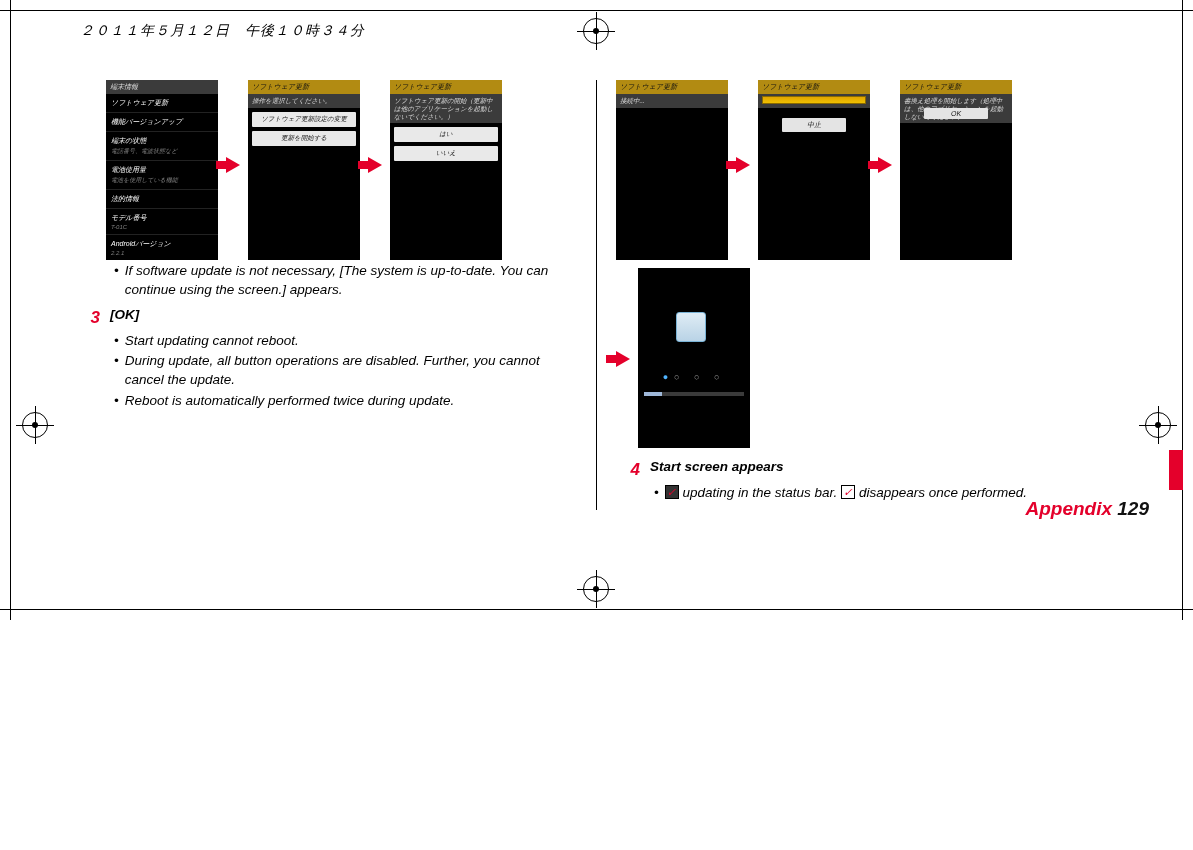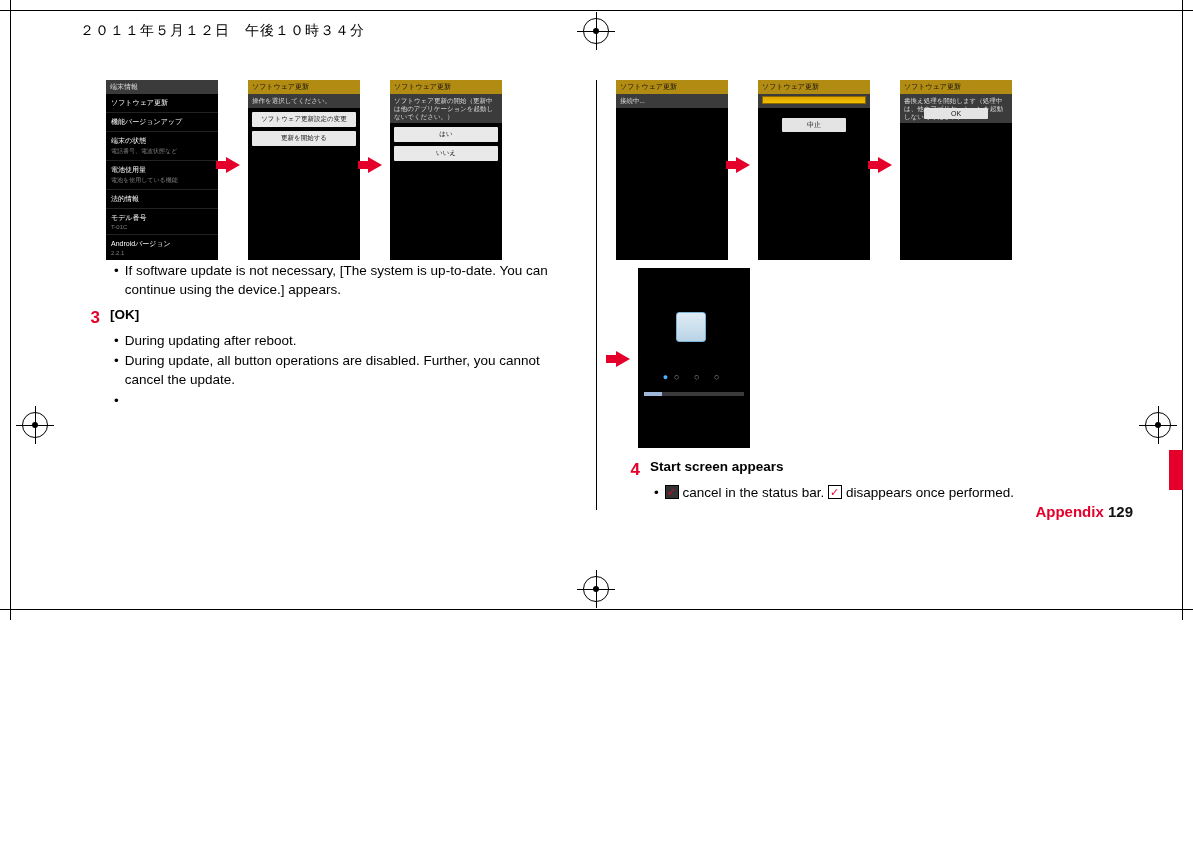--- a/index.html
+++ b/index.html
@@ -1,17 +1,17 @@
 <!DOCTYPE html>
 <html><head>
 <meta charset="utf-8">
 <style>
   * { box-sizing: border-box; margin: 0; padding: 0; }
   html, body { width: 1193px; height: 850px; font-family: Arial, Helvetica, sans-serif; background: #fff; color: #000; }
-  .page { position: relative; width: 1193px; height: 620px; }
+  .page { position: relative; width: 1193px; height: 620px; font-style: italic; }
 
   
   .crop-top,.crop-bot { position:absolute; left:0; width:100%; height:1px; background:#000; }
   .crop-top { top:10px; } .crop-bot { bottom:10px; }
   .crop-left,.crop-right,.crop-mid { position:absolute; top:0; height:100%; width:1px; background:#000; }
   .crop-left{left:10px;} .crop-right{right:10px;}
 
   .printmark { position:absolute; width:26px; height:26px; }
   .printmark .ring{position:absolute;inset:0;border:1px solid #000;border-radius:50%;}
   .printmark .h{position:absolute;left:-6px;right:-6px;top:50%;height:1px;background:#000;}
@@ -57,21 +57,21 @@
   .bullet .blt{flex:0 0 auto;}
   .step{display:flex;gap:10px;margin:6px 0 2px 10px;}
   .step .num{color:#e4002b;font-weight:bold;font-size:17px;width:14px;text-align:right;}
   .step .txt{font-weight:bold;}
   .inline-icon{display:inline-block;width:14px;height:14px;border:1px solid #000;position:relative;vertical-align:-2px;background:#fff;}
   .inline-icon.solid{background:#333;}
   .inline-icon .ck{position:absolute;left:1px;top:0;font-size:11px;line-height:12px;color:#e4002b;}
 
   .column-divider{position:absolute;left:596px;top:80px;bottom:110px;width:1px;background:#000;}
 
-  .footer{position:absolute;right:60px;bottom:100px;font-size:15px;}
+  .footer{position:absolute;right:44px;bottom:100px;font-size:19px;}
   .footer .ap{color:#e4002b;font-weight:bold;}
   .footer .pg{font-weight:bold;color:#111;}
   .side-tab{position:absolute;right:10px;bottom:130px;width:14px;height:40px;background:#e4002b;}
 
   
   .arrow-standalone{margin:6px 0 2px 0;}
 </style>
 </head>
 <body>
 <div class="page">
@@ -162,37 +162,38 @@
       <div class="dlg">
         <div class="opt">はい</div>
         <div class="opt">いいえ</div>
       </div>
     </div>
   </div>
 
   <div class="body">
     <div class="bullet">
           <span class="blt">•</span>
-          <span>If software update is not necessary, [The system is up-to-date. You can continue using the device.] appears.</span>
+          <span>If software update is not necessary, [The system is up-to-date. You can continue using the screen.] appears.</span>
         </div>
 
     <div class="step">
       <span class="num">3</span>
       <span class="txt">[OK]</span>
     </div>
     <div class="bullet">
           <span class="blt">•</span>
-          <span>During updating after reboot.</span>
+          <span>Start updating cannot reboot.</span>
         </div>
     <div class="bullet">
           <span class="blt">•</span>
           <span>During update, all button operations are disabled. Further, you cannot cancel the update.</span>
         </div>
     <div class="bullet">
           <span class="blt">•</span>
+          <span>Reboot is automatically performed twice during update.</span>
         </div>
   </div>
 </div>
 
 <div class="col col-r">
   <div class="shots shots2">
     <div class="phone">
       <div class="ph-title">ソフトウェア更新</div>
       <div class="banner">接続中...</div>
     </div>
@@ -230,21 +231,21 @@
 
   <div class="body" style="margin-top:10px">
     <div class="step">
       <span class="num">4</span>
       <span class="txt">Start screen appears</span>
     </div>
     <div class="bullet">
       <span class="blt">•</span>
       <span>
         <span class="inline-icon solid"><span class="ck">✓</span></span>
-        <span>cancel in the status bar.</span>
+        <span>updating in the status bar.</span>
         <span class="inline-icon"><span class="ck">✓</span></span>
         <span>disappears once performed.</span>
       </span>
     </div>
   </div>
 </div>
 
 <div class="footer">
   <span class="ap">Appendix</span>
   <span class="pg">129</span>

